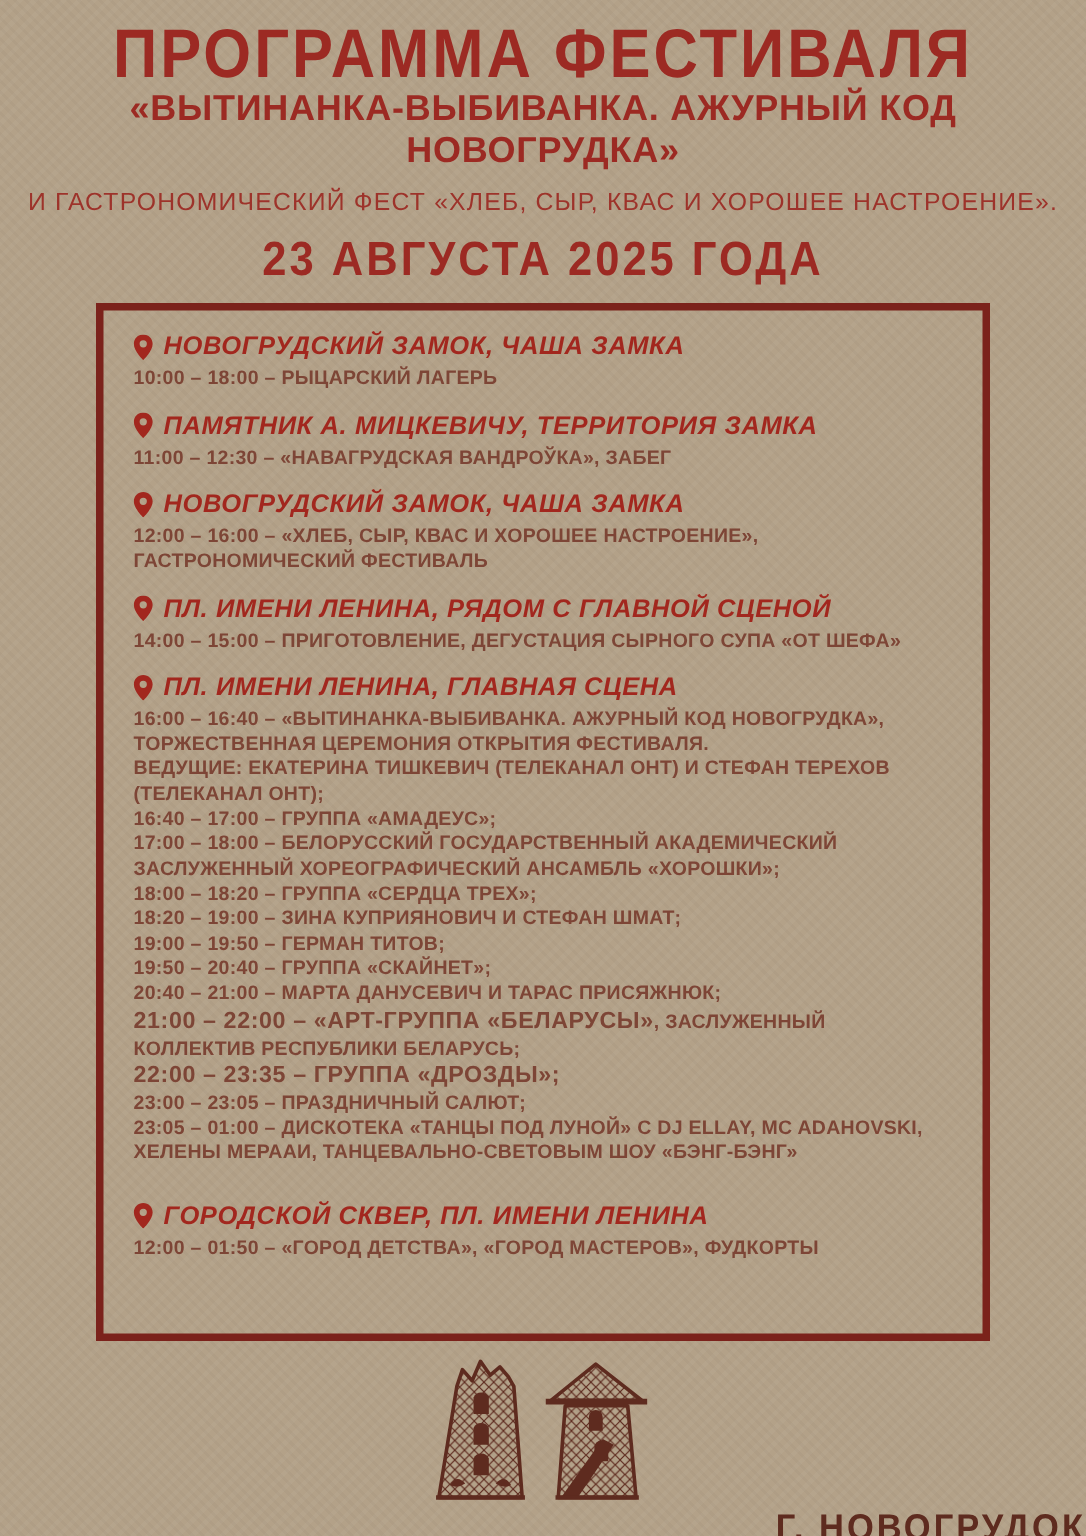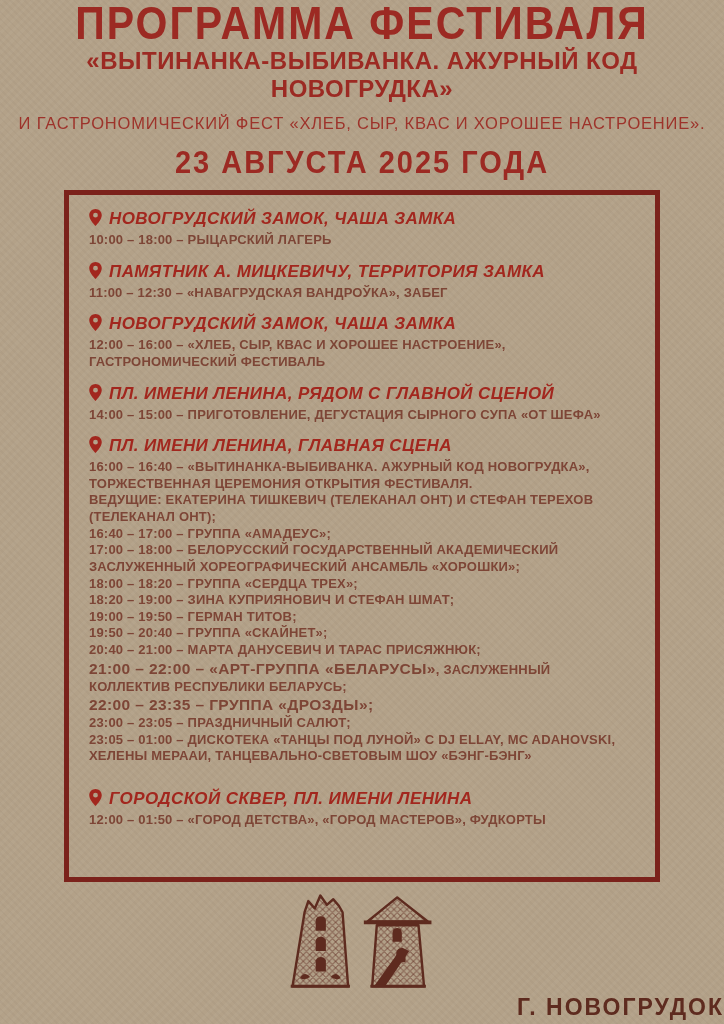--- a/index.html
+++ b/index.html
@@ -13,21 +13,21 @@
   *{margin:0;padding:0;box-sizing:border-box;}
   html,body{width:724px;height:1024px;overflow:hidden;}
   body{
     background-color:var(--background);
     background-image:
       repeating-linear-gradient(45deg, rgba(0,0,0,0.025) 0 2px, transparent 2px 5px),
       repeating-linear-gradient(-45deg, rgba(255,255,255,0.03) 0 3px, transparent 3px 7px);
     font-family:"Liberation Sans", sans-serif;
     color:var(--body-brown);
   }
-  .header{text-align:center;}
+  .header{padding-top:12px;text-align:center;}
   .title{
     font-size:41px;font-weight:700;color:var(--title-red);
     letter-spacing:2px;line-height:1.05;
     transform:scaleY(1.12);transform-origin:top center;
   }
   .subtitle{
     margin-top:4px;font-size:24px;font-weight:700;color:var(--title-red);
     letter-spacing:0.5px;
   }
   .tagline{
@@ -40,21 +40,21 @@
   }
   .schedule-box{
     width:596px;height:692px;margin:13px auto 0;
     border:5px solid var(--border);
     padding:14px 20px 8px 20px;
     overflow:hidden;
   }
   .block{margin-bottom:13px;}
   .block.gap-before{margin-top:24px;}
   .loc{
-    display:flex;align-items:flex-start;gap:7px;
+    display:flex;align-items:center;gap:7px;
     font-size:17px;font-weight:700;font-style:italic;
     color:var(--header-red);letter-spacing:0.4px;
     margin-bottom:3px;
   }
   .pin{width:13px;height:17px;flex:0 0 auto;fill:var(--header-red);}
   .items{font-size:13px;font-weight:700;line-height:1.28;letter-spacing:0.2px;color:var(--body-brown);}
   .item{margin:0;}
   .time{white-space:nowrap;}
   .em{font-size:15.5px;font-weight:700;letter-spacing:0.4px;}
   .footer{margin-top:8px;text-align:right;}

